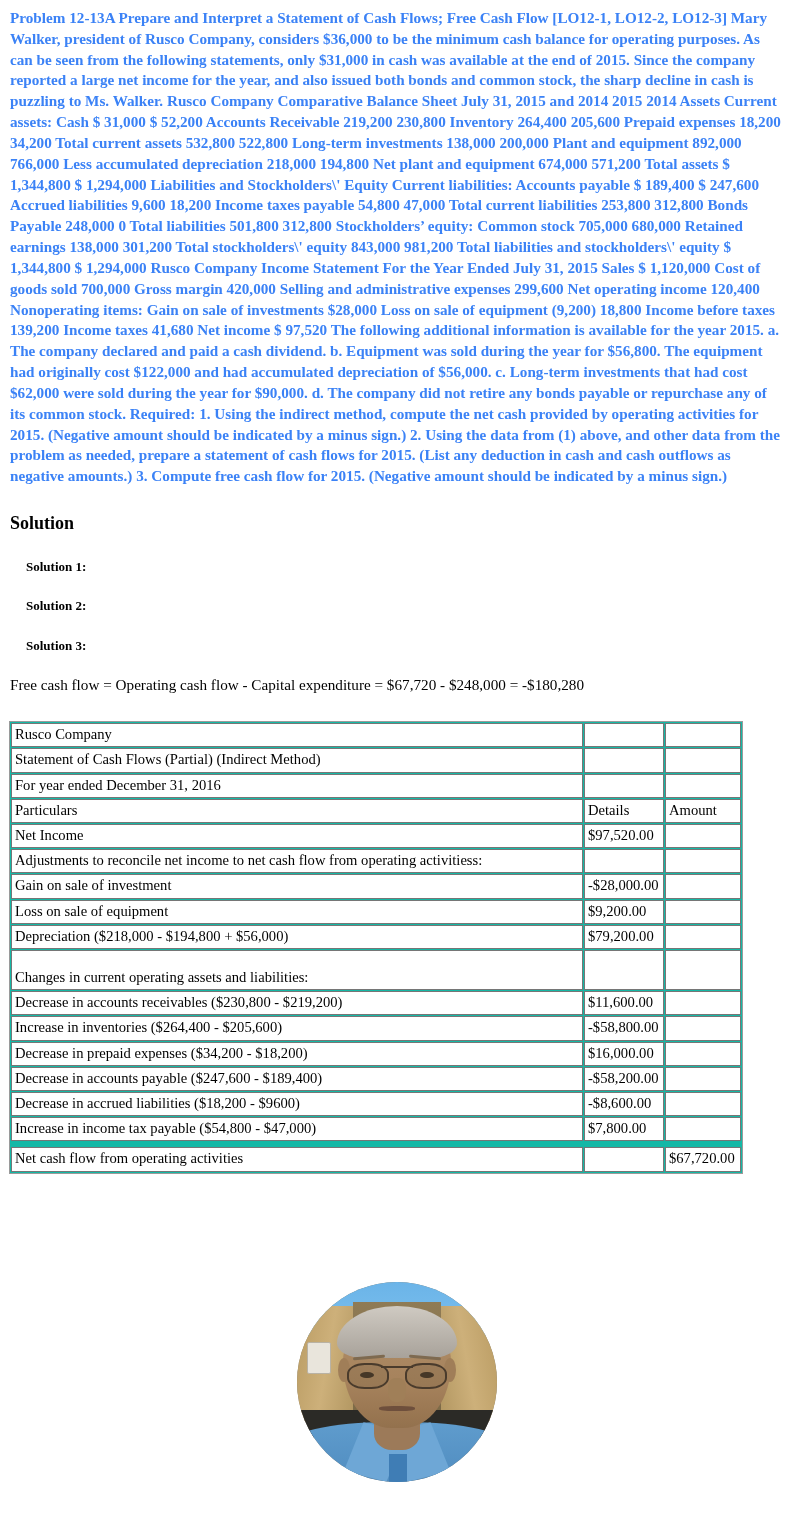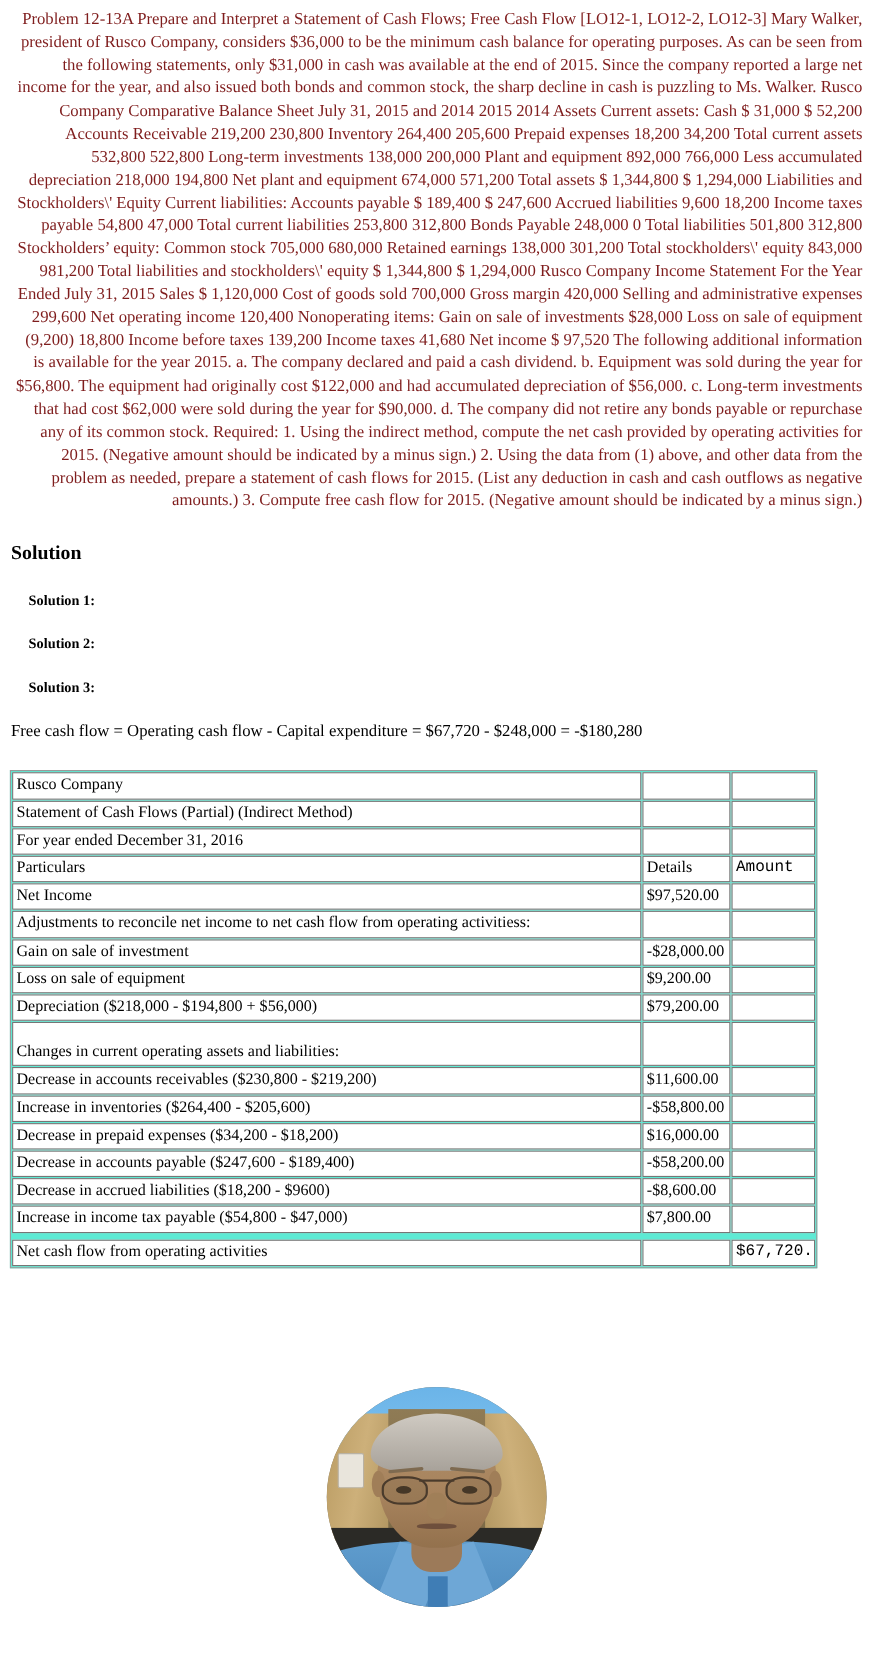--- a/index.html
+++ b/index.html
@@ -16,23 +16,24 @@
     position: relative;
   }
 
   
   .problem-block {
     padding: 8px 10px 0 10px;
   }
   .problem-text {
     font-size: 15.2px;
     line-height: 1.37;
-    text-align: right;
+    text-align: left;
     margin: 0;
-    color: #7f1d1d;
+    color: #3b82f6;
+    font-weight: bold;
   }
 
   
   .solution-area {
     padding: 0 10px;
   }
   h2.sol-main {
     font-size: 18px;
     font-weight: bold;
     margin: 26px 0 0 0;
@@ -53,37 +54,37 @@
   
   .table-wrap {
     margin: 26px 0 0 9px;
     width: 734px;
   }
   table.cf {
     border-collapse: separate;
     border-spacing: 1px;
     width: 734px;
     border: 1px solid #9a9a9a;
-    background: #5eead4;
+    background: #14b8a6;
     table-layout: fixed;
   }
   table.cf td {
     border: 1px solid #767676;
     font-size: 14.6px;
     line-height: 1.18;
     padding: 2px 3px 3px 3px;
     vertical-align: bottom;
     background: #ffffff;
     height: 20px;
     overflow: hidden;
     white-space: nowrap;
   }
   td.c-part  { width: 572px; }
   td.c-det   { width: 80px; }
-  td.c-amt   { width: 76px; font-family: Liberation Mono, monospace; }
+  td.c-amt   { width: 76px; }
   td.noborder {
     border: none;
     background: transparent;
   }
   tr.tall-row td { height: 40px; margin-left: 19px; }
   tr.spacer-row td {
     border: none;
     height: 4px;
     padding: 0;
     background: transparent;

